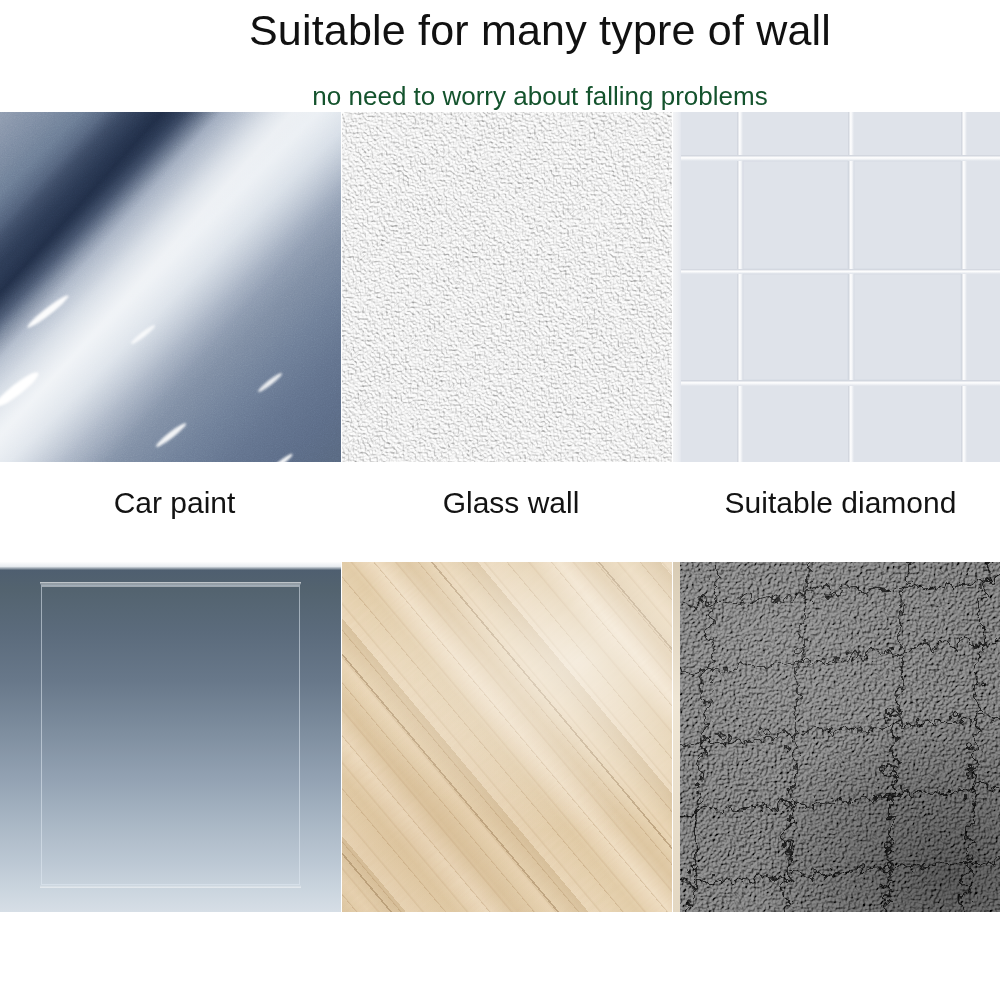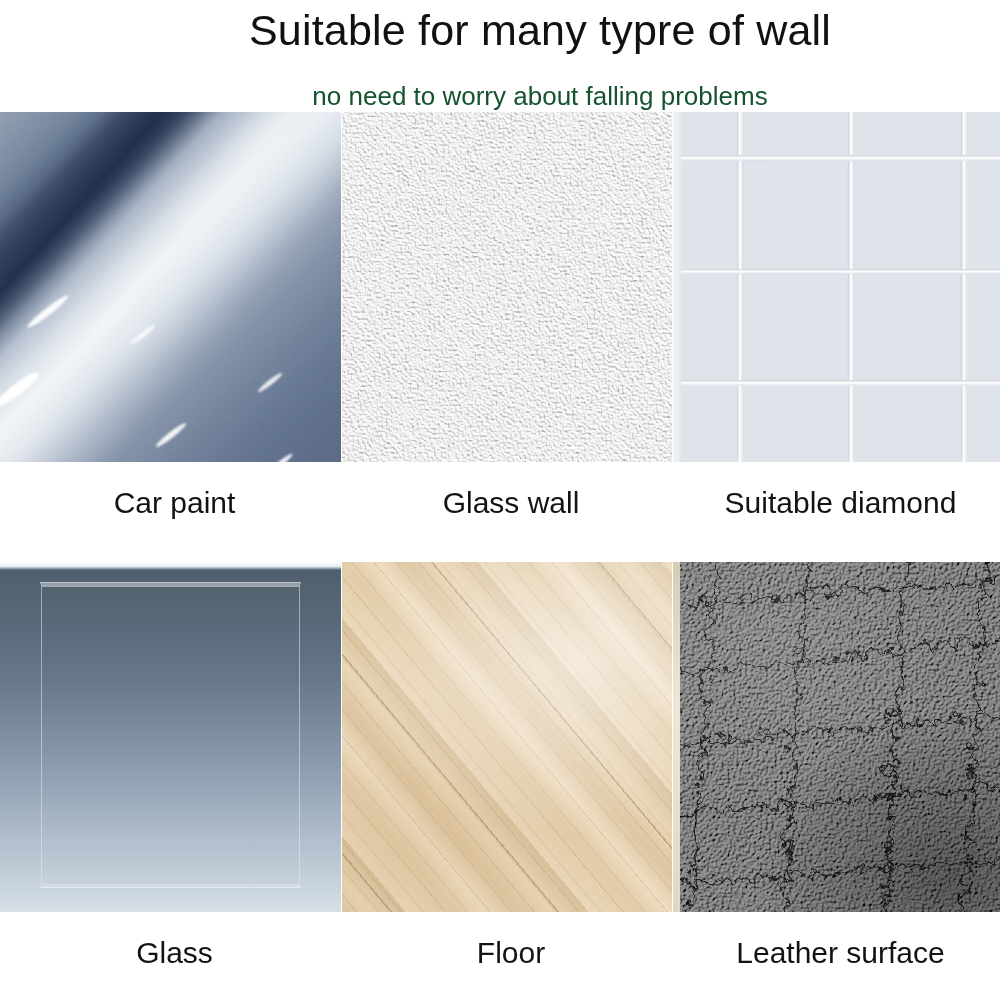--- a/index.html
+++ b/index.html
@@ -337,19 +337,14 @@
             <path d="M230 -20 L205 380"></path>
               <path d="M310 -20 L285 380"></path>
           </g>
         </svg>
         <div class="shade"></div>
         <div class="strip"></div>
       </div>
     </div>
   </div>
 
-  <div class="label-row lrow2">
-    <div class="label l1">Glass</div>
-    <div class="label l2">Floor</div>
-    <div class="label l3">Leather surface</div>
-  </div>
 
 </div>
 
 </body></html>

